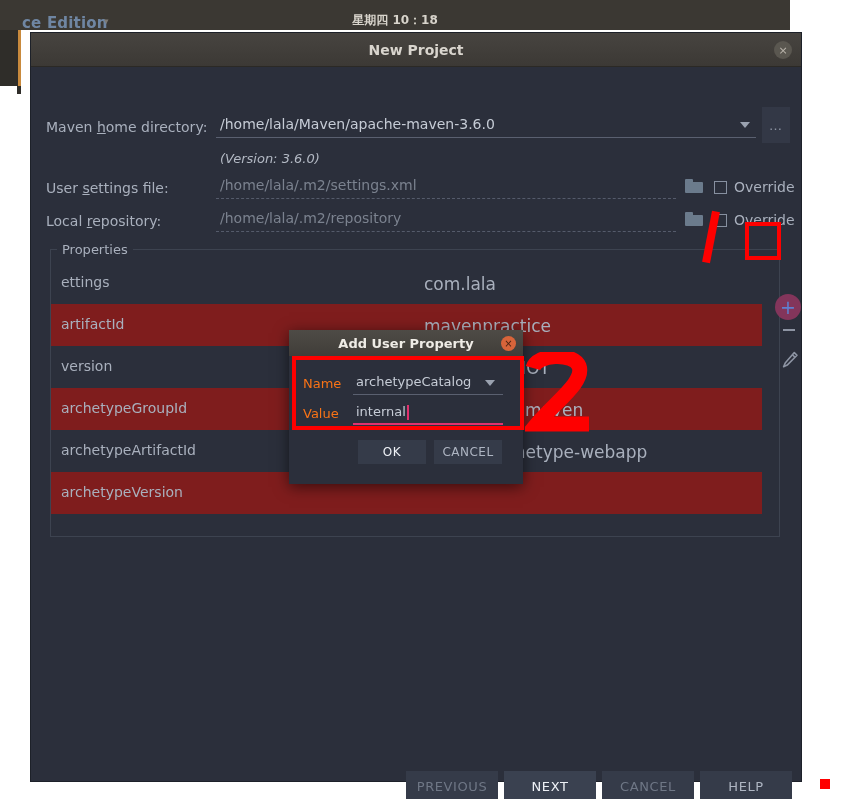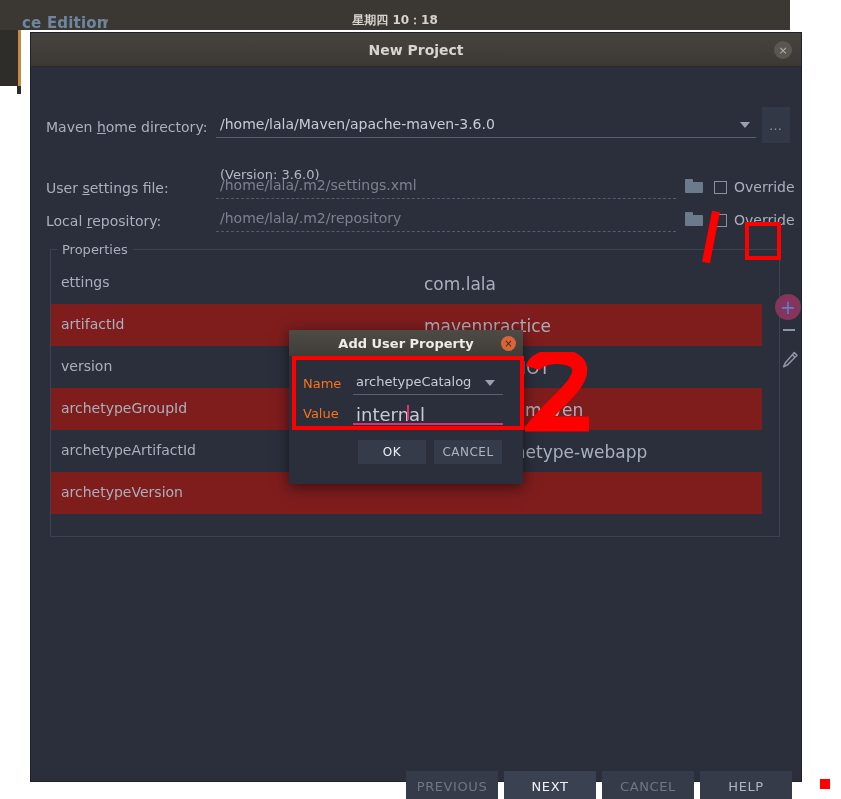--- a/index.html
+++ b/index.html
@@ -222,21 +222,21 @@
   .m-combo-arrow {
     position: absolute; right: 8px; top: 9px; width: 0; height: 0;
     border-left: 5px solid transparent; border-right: 5px solid transparent;
     border-top: 6px solid #9aa2b0; cursor: pointer;
   }
   .m-input {
     position: absolute; left: 64px; height: 24px; width: 150px;
     border-bottom: 2px solid #e0316e;
   }
   .m-input-text {
-    position: absolute; left: 3px; top: 3px; font-size: 18px; color: #c6ccd6;
+    position: absolute; left: 3px; top: 3px; font-size: 13px; color: #c6ccd6;
   }
   .m-caret {
     position: absolute; top: 4px; width: 1.5px; height: 15px; background: #e0316e;
   }
   .m-btn {
     position: absolute; height: 24px; width: 68px;
     background: #353b49;
     display: flex; align-items: center; justify-content: center;
     font-size: 12px; letter-spacing: .5px; cursor: pointer;
   }
@@ -281,21 +281,21 @@
     <div class="win-body">
 
       <div class="form-label" style="left:15px; top:52px;">
         <span>Maven </span><u>h</u><span>ome directory:</span>
       </div>
       <div class="combo-wrap" style="left:185px; top:45px; width:540px;">
         <div class="combo-text">/home/lala/Maven/apache-maven-3.6.0</div>
         <div class="combo-arrow"></div>
       </div>
       <div class="dots-btn" style="left:731px; top:40px;">…</div>
-      <div class="version-note" style="left:189px; top:100px;">(Version: 3.6.0)</div>
+      <div class="version-note" style="left:189px; top:84px;font-style:italic;">(Version: 3.6.0)</div>
 
       <div class="form-label" style="left:15px; top:113px;">
         <span>User </span><u>s</u><span>ettings file:</span>
       </div>
       <div class="field-dotted" style="left:185px; top:108px; width:460px;">
         <div class="field-placeholder">/home/lala/.m2/settings.xml</div>
       </div>
       <div class="folder-icon" style="left:654px; top:112px;"></div>
       <div class="checkbox-row" style="left:683px; top:112px;">
         <span class="checkbox-box"></span>

